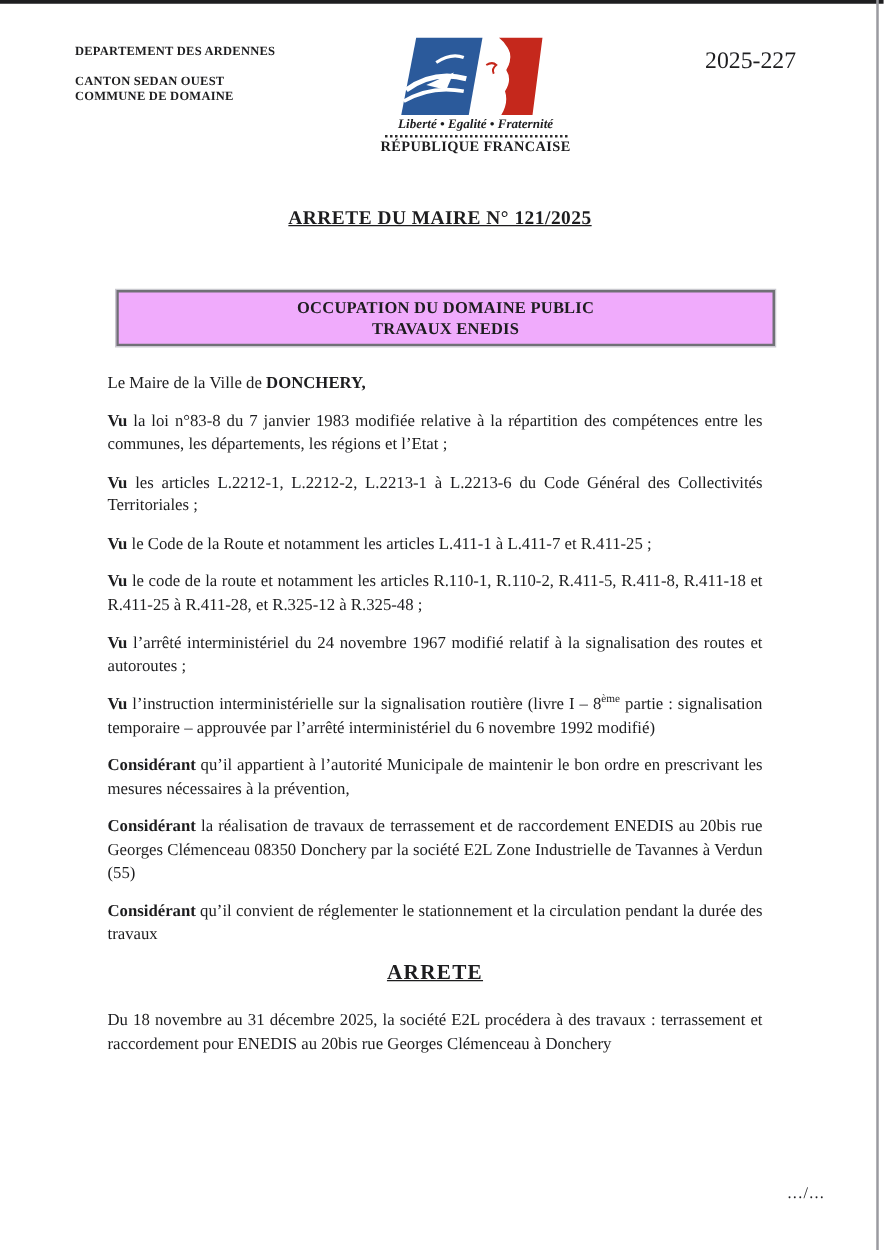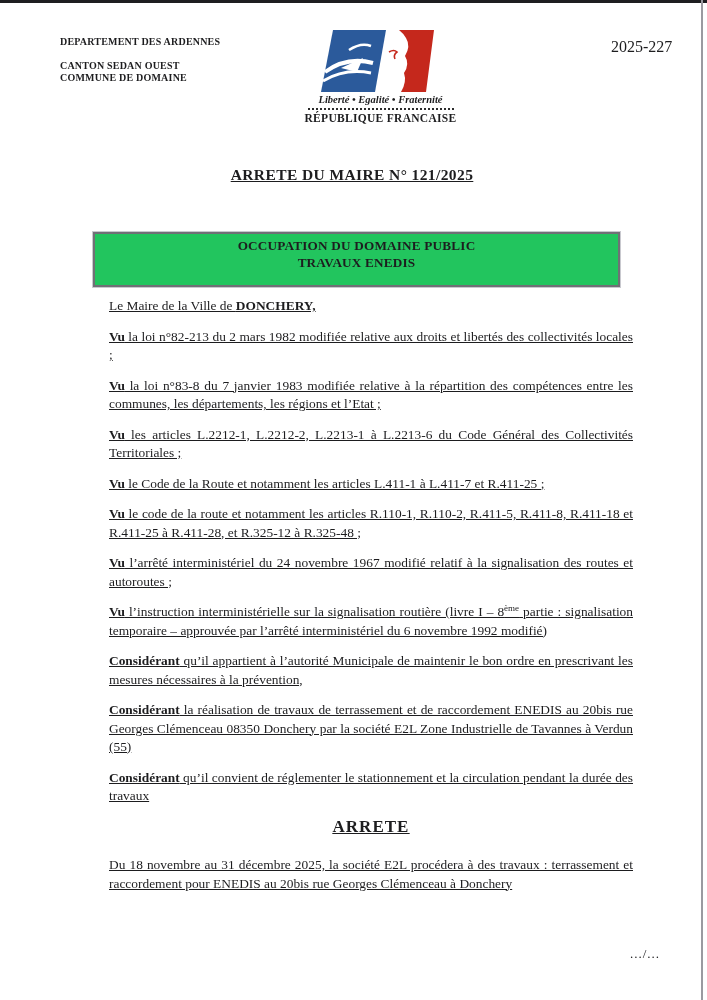--- a/index.html
+++ b/index.html
@@ -11,41 +11,41 @@
     color: #1d1d1f;
     overflow: hidden;
   }
   .scan-edge-top { position: absolute; top: 0; left: 0; width: 707px; height: 3px; background: #1e1e20; }
   .scan-edge-right { position: absolute; top: 0; right: 4px; width: 2px; height: 1000px; background: #9a9aa0; }
 
   
   .hdr-left { position: absolute; left: 60px; top: 36px; font-weight: bold; font-size: 10px; letter-spacing: .2px; }
   .hdr-left .dept { margin-bottom: 13px; }
   .hdr-left .canton, .hdr-left .commune { line-height: 12px; }
-  .hdr-ref { position: absolute; left: 611px; top: 38px; font-size: 16px; }
+  .hdr-ref { position: absolute; left: 564px; top: 38px; font-size: 19px; }
 
   .logo-block { position: absolute; left: 303px; top: 30px; width: 155px; text-align: center; }
   .logo-art { width: 124px; height: 62px; display: block; margin: 0 auto; }
   .logo-motto { font-size: 10.5px; font-weight: bold; font-style: italic; margin-top: 2px; white-space: nowrap; }
   .logo-divider { border: none; border-top: 2px dotted #2c2c2c; width: 146px; margin: 3px auto 2px auto; }
   .logo-republic { font-size: 11.5px; font-weight: bold; letter-spacing: .3px; white-space: nowrap; }
 
   
   .doc-title { position: absolute; top: 166px; left: 0; width: 704px; text-align: center;
     font-size: 15.5px; font-weight: bold; letter-spacing: .4px; text-decoration: underline; }
 
   
   .subject-box { position: absolute; top: 232px; left: 93px; width: 527px;
-    border: 2px solid #707076; outline: 1px solid #c9c9cf; background: #22c55e;
-    text-align: center; padding: 3px 0 14px 0; }
+    border: 2px solid #707076; outline: 1px solid #c9c9cf; background: #f0abfc;
+    text-align: center; padding: 3px 0 4px 0; }
   .subject-box .line { font-weight: bold; font-size: 13.2px; line-height: 17px; letter-spacing: .2px; }
 
   
-  .doc-body { position: absolute; top: 297px; left: 109px; width: 524px;
-    font-size: 13.4px; line-height: 18.5px; text-align: justify; text-decoration: underline; }
+  .doc-body { position: absolute; top: 297px; left: 86px; width: 524px;
+    font-size: 13.4px; line-height: 18.5px; text-align: justify; }
   .doc-body p { margin-bottom: 12px; }
   .doc-body b { font-weight: bold; }
   .doc-body sup { font-size: 9px; vertical-align: super; line-height: 0; }
 
   .arrete-heading { text-align: center; font-size: 17px; font-weight: bold;
     text-decoration: underline; letter-spacing: 1px; margin-top: 0; margin-bottom: 20px; }
 
   .article-heading { font-weight: bold; text-decoration: underline; font-size: 13.6px; margin-bottom: 0; }
   .article-text { margin-top: 0; }
 
@@ -89,21 +89,20 @@
 
 <div class="subject-box">
   <div class="line">OCCUPATION DU DOMAINE PUBLIC</div>
   <div class="line">TRAVAUX ENEDIS</div>
 </div>
 
 <div class="doc-body">
 
   <p><span>Le Maire de la Ville de </span><b>DONCHERY,</b></p>
 
-  <p><b>Vu</b><span> la loi n°82-213 du 2 mars 1982 modifiée relative aux droits et libertés des collectivités locales ;</span></p>
 
   <p><b>Vu</b><span> la loi n°83-8 du 7 janvier 1983 modifiée relative à la répartition des compétences entre les communes, les départements, les régions et l’Etat ;</span></p>
 
   <p><b>Vu</b><span> les articles L.2212-1, L.2212-2, L.2213-1 à L.2213-6 du Code Général des Collectivités Territoriales ;</span></p>
 
   <p><b>Vu</b><span> le Code de la Route et notamment les articles L.411-1 à L.411-7  et R.411-25 ;</span></p>
 
   <p><b>Vu</b><span> le code de la route et notamment les articles R.110-1, R.110-2, R.411-5, R.411-8, R.411-18 et R.411-25 à R.411-28, et R.325-12 à R.325-48 ;</span></p>
 
   <p><b>Vu</b><span> l’arrêté interministériel du 24 novembre 1967 modifié relatif à la signalisation des routes et autoroutes ;</span></p>

